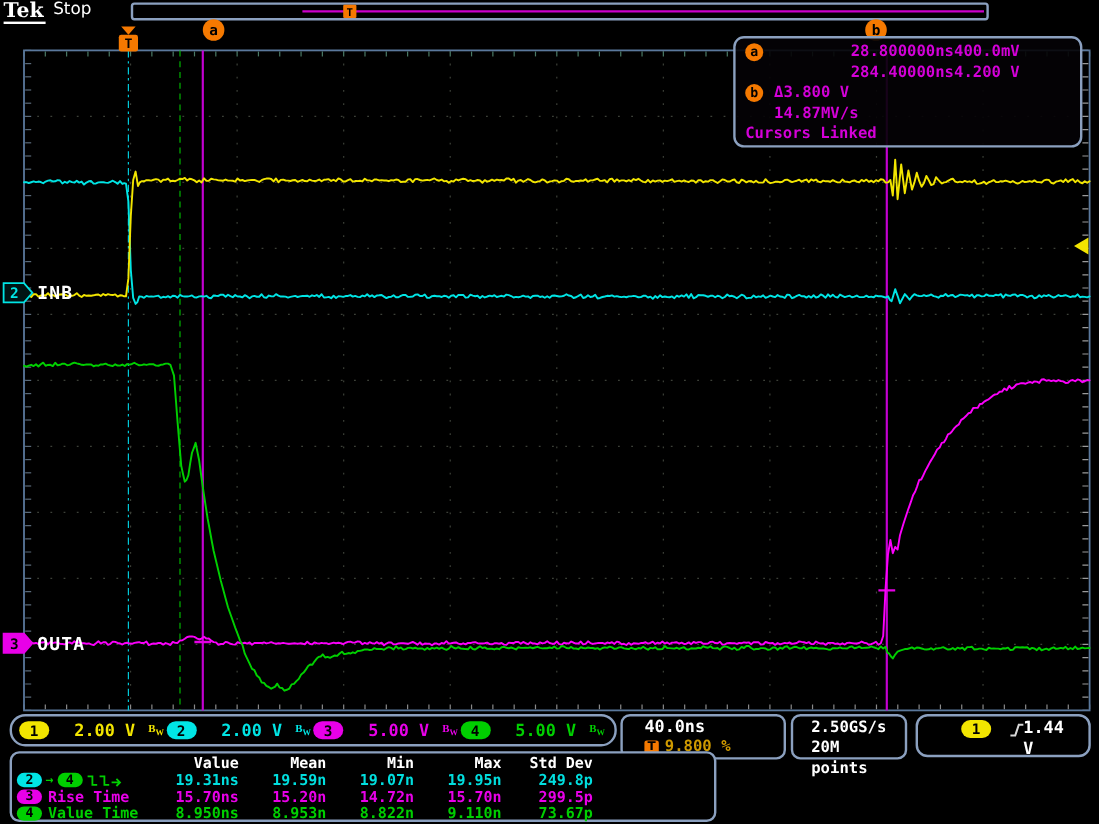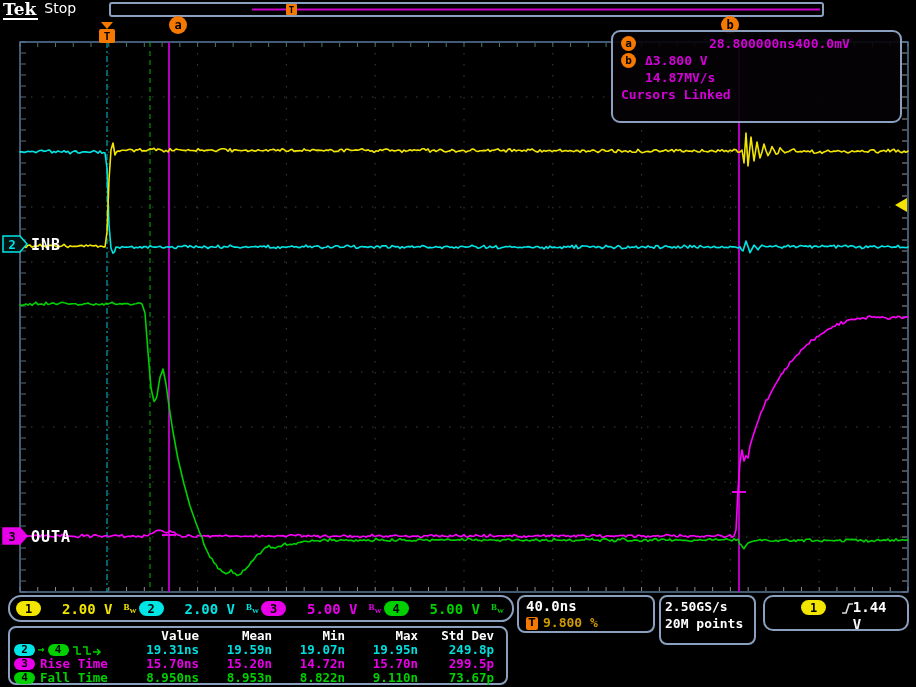--- a/index.html
+++ b/index.html
@@ -36,36 +36,36 @@
   #ch-bar{left:8px;top:595px;width:506px;height:27px;border-radius:13px;
     display:flex;align-items:center;padding:0 6px;}
   .ch-group{display:flex;align-items:center;width:123px;}
   .pill{min-width:25px;height:15px;border-radius:8px;color:#000;font-size:12px;font-weight:bold;
     display:inline-flex;align-items:center;justify-content:center;
     font-family:"DejaVu Sans Mono",monospace;}
   .ch-val{font-size:14px;margin-left:10px;flex:1;text-align:center;}
   .bw{font-size:9px;margin-right:2px;font-family:Liberation Serif, serif;}
   .bw small{font-size:7px;vertical-align:sub;}
 
-  #tb-box{left:517px;top:595px;width:138px;height:38px;border-radius:8px;padding:1px 7px;}
+  #tb-box{left:517px;top:595px;width:138px;height:38px;border-radius:8px;padding:1px 18px;}
   #tb-scale{font-size:14px;color:#fff;line-height:17px;}
   #tb-pos{font-size:13px;color:#cf9a00;line-height:16px;display:flex;align-items:center;}
   .t-icon{display:inline-flex;width:12px;height:13px;background:#f57900;color:#000;border-radius:2px;
     font-size:10px;font-weight:bold;align-items:center;justify-content:center;margin-right:5px;
     font-family:"DejaVu Sans",sans-serif;}
-  #acq-box{left:659px;top:595px;width:97px;height:50px;border-radius:8px;padding:1px 4px;}
+  #acq-box{left:659px;top:595px;width:97px;height:38px;border-radius:8px;padding:1px 15px;}
   #acq-box div{font-size:13px;line-height:17px;}
   #trig-box{left:763px;top:595px;width:146px;height:36px;border-radius:10px;
     display:flex;align-items:flex-start;padding:2px 8px;}
   #trig-box .pill{margin-left:28px;margin-top:1px;}
   #trig-level{margin-left:auto;font-size:14px;line-height:17px;}
   .slope-icon{margin-left:14px;margin-top:2px;}
 
   
-  #meas-box{left:8px;top:626px;width:500px;height:59px;border-radius:8px;padding:1px 6px 0 4px;
+  #meas-box{left:8px;top:626px;width:589px;height:59px;border-radius:8px;padding:1px 6px 0 4px;
     font-size:12.5px;}
   .m-row{display:grid;grid-template-columns:112px 73px 73px 73px 73px 76px;height:14px;line-height:14px;}
   .m-row .c{text-align:right;}
   .m-label{display:flex;align-items:center;gap:3px;white-space:nowrap;}
   .m-row .pill{min-width:21px;height:12px;font-size:11px;border-radius:7px;}
   .hdr-row{color:#fff;}
   .arrow-g{color:#00cf00;font-size:11px;}
 </style>
 </head>
 <body>
@@ -355,20 +355,25 @@
     <span id="acq-state">Stop</span>
   </div>
 
   <div id="cursor-panel">
       <div class="cur-row">
         <span class="bubble">a</span>
         <span class="t">28.800000ns</span>
         <span class="v">400.0mV</span>
       </div>
       <div class="cur-row">
+        <span></span>
+        <span class="t">284.40000ns</span>
+        <span class="v">4.200 V</span>
+      </div>
+      <div class="cur-row">
         <span class="bubble">b</span>
         <span class="v">Δ3.800 V</span>
       </div>
       <div class="cur-row">
         <span></span>
         <span class="v">14.87MV/s</span>
       </div>
       <div class="cur-footer">Cursors Linked</div>
     </div>
 
@@ -447,21 +452,21 @@
         </span>
         <span class="c">15.70ns</span>
         <span class="c">15.20n</span>
         <span class="c">14.72n</span>
         <span class="c">15.70n</span>
         <span class="c">299.5p</span>
       </div>
       <div class="m-row" style="color: rgb(0, 207, 0);">
         <span class="m-label">
           <span class="pill" style="background: rgb(0, 207, 0);">4</span>
-          <span style="margin-left: 2px;">Fall Time</span>
+          <span style="margin-left: 2px;">Value Time</span>
         </span>
         <span class="c">8.950ns</span>
         <span class="c">8.953n</span>
         <span class="c">8.822n</span>
         <span class="c">9.110n</span>
         <span class="c">73.67p</span>
       </div>
     </div>
 
 </div>

